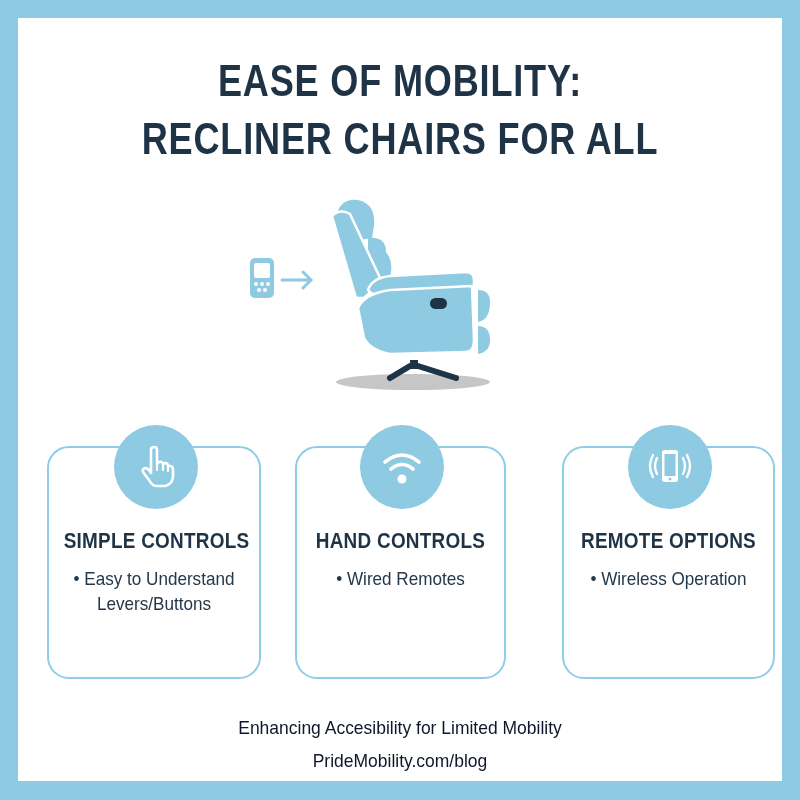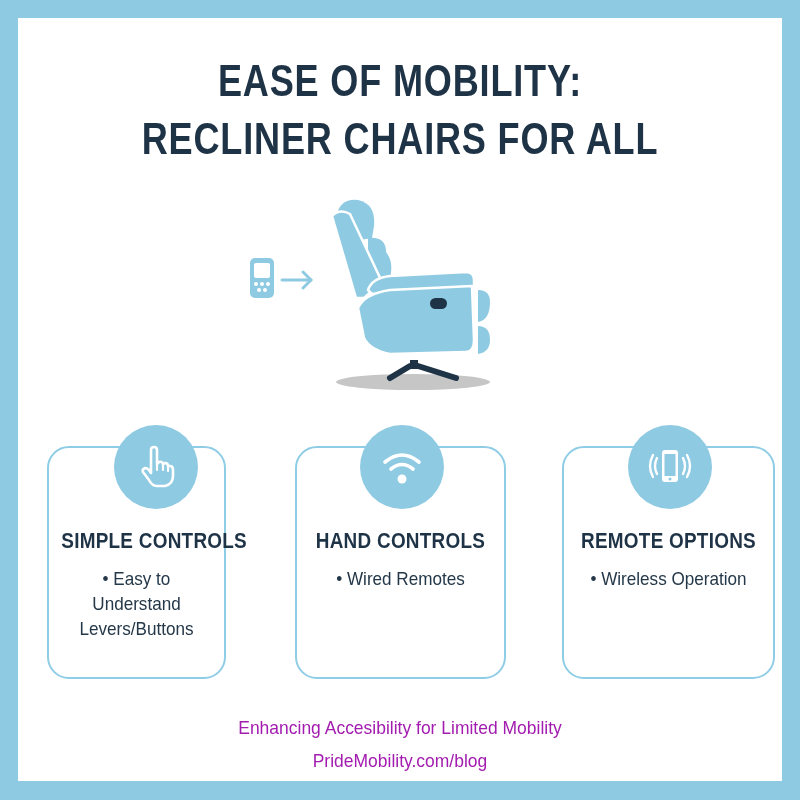--- a/index.html
+++ b/index.html
@@ -77,21 +77,21 @@
       line-height: 25px;
       transform: scaleX(0.9);
       transform-origin: center top;
     }
     .card-list .item { display: block; }
 
     .footer {
       position: absolute;
       left: 0; top: 711px; width: 800px;
       text-align: center;
-      color: #a21caf;
+      color: #0f172a;
       font-size: 19px;
       line-height: 33px;
     }
     .footer .line { display: block; transform: scaleX(0.92); transform-origin: center; }
   </style>
 </head>
 <body>
 
 <div class="panel"></div>
 
@@ -136,21 +136,21 @@
       <path d="M118 118 Q124 104 150 100 L232 96 L234 150 Q234 162 226 162 L150 164 Q130 160 124 148 Z" fill="#8ecae2" stroke="#ffffff" stroke-width="2.5" stroke-linejoin="round"></path>
 
       <path d="M238 100 Q250 100 250 112 Q250 130 238 132 Z" fill="#8ecae2"></path>
       <path d="M238 136 Q250 136 250 150 Q250 162 238 164 Z" fill="#8ecae2"></path>
 
       <rect x="190" y="108" width="17" height="11" rx="5.5" fill="#1f3347"></rect>
     </g>
   </svg>
 </div>
 
-<div class="card" style="left:47px; width:179px;">
+<div class="card" style="left:47px; width:214px;">
   <div class="card-icon" style="left:65px;">
     <svg viewBox="0 0 50 50">
       <path d="M20 8 Q20 5 23 5 Q26 5 26 8 L26 22 L28 20 Q31 19 32 22 L34 21 Q37 21 37 24 L39 24 Q42 24 42 28 L42 34 Q42 42 34 44 L26 44 Q21 44 18 38 L12 30 Q11 27 14 26 Q16 26 18 28 L20 31 Z" fill="none" stroke="#ffffff" stroke-width="2.6" stroke-linejoin="round" stroke-linecap="round"></path>
       <line x1="26" y1="22" x2="26" y2="28" stroke="#ffffff" stroke-width="2.2" stroke-linecap="round"></line>
       <line x1="32" y1="22" x2="32" y2="28" stroke="#ffffff" stroke-width="2.2" stroke-linecap="round"></line>
       <line x1="37" y1="24" x2="37" y2="29" stroke="#ffffff" stroke-width="2.2" stroke-linecap="round"></line>
     </svg>
   </div>
   <div class="card-title">SIMPLE CONTROLS</div>
   <div class="card-list">

